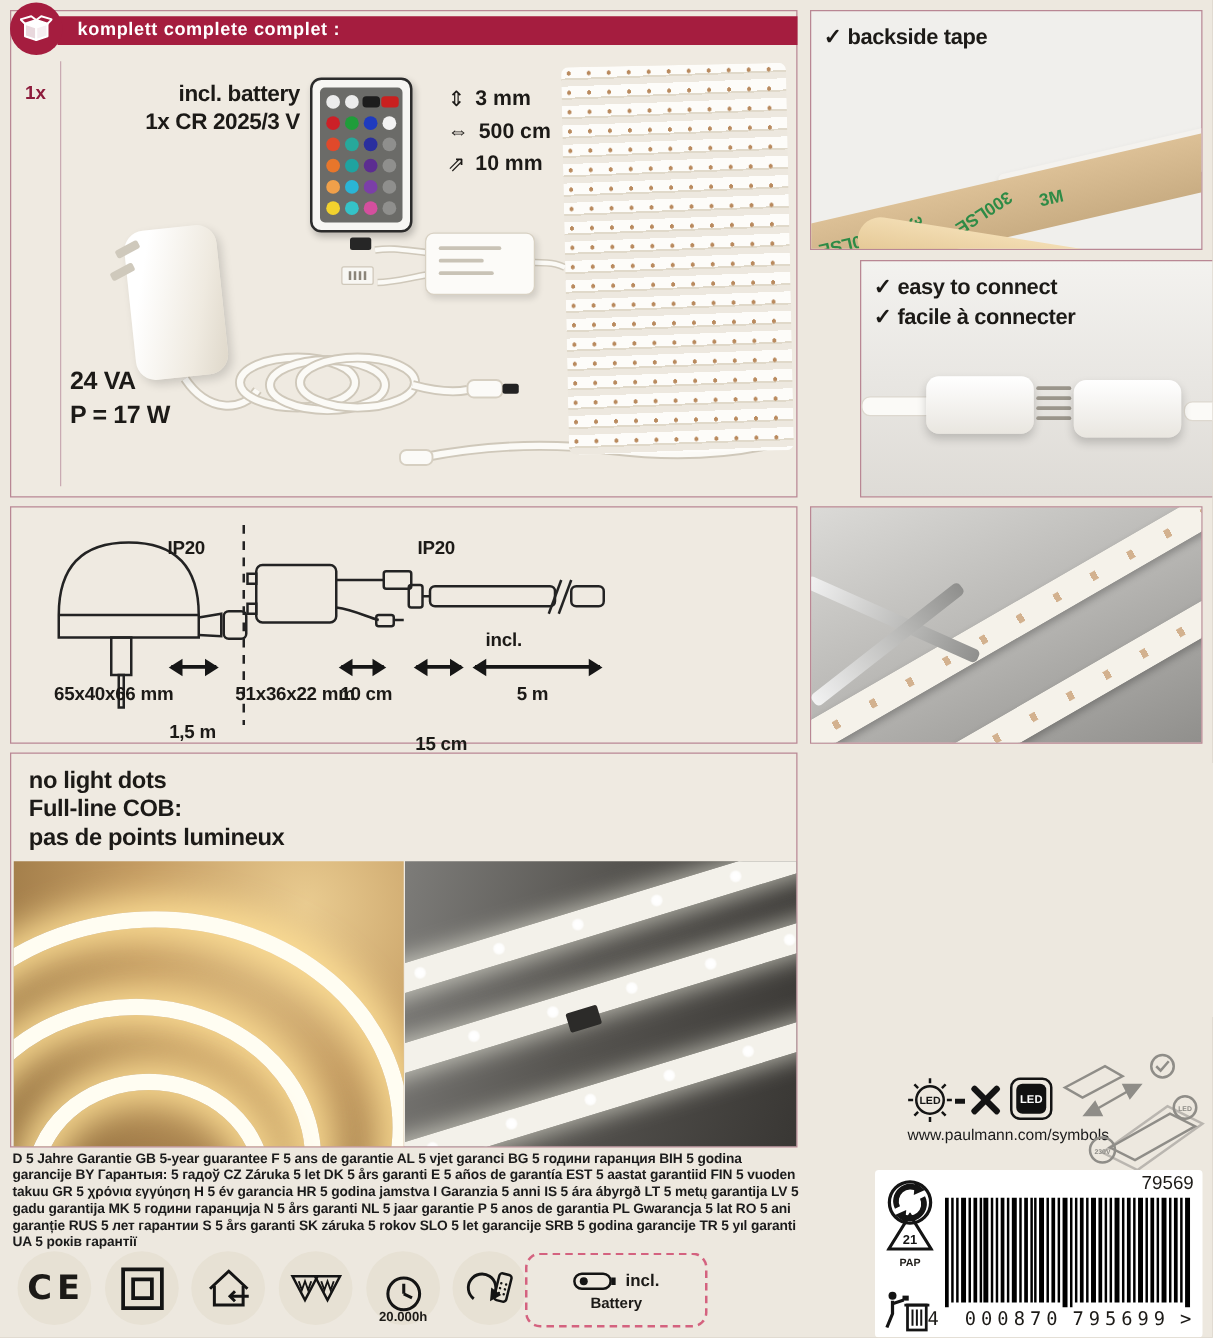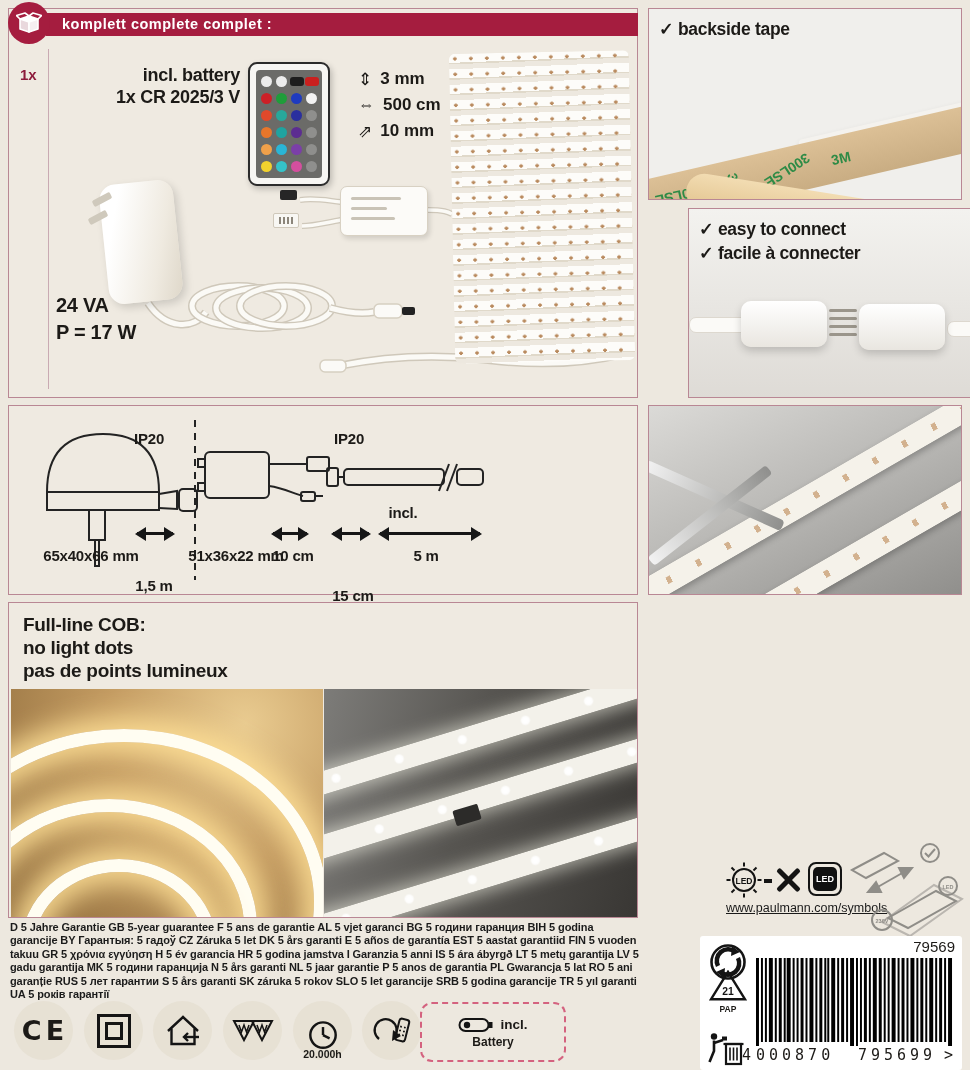--- a/index.html
+++ b/index.html
@@ -81,21 +81,21 @@
   .ic-circle{position:absolute;top:1001px;width:59px;height:59px;border-radius:50%;background:#E7E1D4;display:flex;align-items:center;justify-content:center;flex-direction:column;}
   .ce-txt{font-family:"DejaVu Sans",sans-serif;font-weight:bold;font-size:27px;letter-spacing:4px;padding-left:3px;}
   .sq-outer{width:28px;height:28px;border:3.5px solid #141414;display:flex;align-items:center;justify-content:center;}
   .sq-inner{width:12px;height:12px;border:3.5px solid #141414;}
   .life-txt{font-weight:bold;font-size:10.5px;margin-top:-4px;}
   .batt-box{position:absolute;left:420px;top:1002px;width:146px;height:60px;border:2.5px dashed #D4627F;border-radius:12px;box-sizing:border-box;
     display:flex;flex-direction:column;align-items:center;justify-content:center;gap:1px;}
   .batt-row{display:flex;align-items:center;gap:6px;font-weight:bold;font-size:13.5px;}
   .batt-label{font-weight:bold;font-size:12px;}
   
-  .sym-txt{position:absolute;font-size:12.5px;color:#1a1a1a;text-decoration:underline;}
+  .sym-txt{position:absolute;font-size:12.5px;color:#1a1a1a;}
   .ledbox{position:absolute;left:808px;top:862px;width:34px;height:34px;border:2px solid #141414;border-radius:8px;display:flex;align-items:center;justify-content:center;box-sizing:border-box;}
   .ledbox-in{width:24px;height:24px;background:#111;border-radius:5px;color:#fff;font-weight:bold;font-size:9px;display:flex;align-items:center;justify-content:center;}
   .xmark{position:absolute;left:774px;top:866px;width:28px;height:28px;}
   .xmark::before,.xmark::after{content:"";position:absolute;left:12px;top:-1px;width:5px;height:30px;background:#141414;border-radius:2px;}
   .xmark::before{transform:rotate(45deg);}  .xmark::after{transform:rotate(-45deg);}
   .dash{position:absolute;left:764px;top:879px;width:8px;height:4px;background:#141414;}
   
   .bc-box{position:absolute;left:700px;top:936px;width:262px;height:134px;background:#fff;border-radius:3px;}
   .bc-num{position:absolute;left:55px;top:2px;width:200px;text-align:right;font-size:15px;font-weight:500;}
   .bc-digits{position:absolute;left:42px;top:110px;width:214px;display:flex;align-items:center;font-family:"DejaVu Sans Mono",monospace;font-size:15px;}
@@ -303,22 +303,22 @@
     <div class="diag-label" style="left:314px;top:141px;width:60px;margin-top:40px;">15 cm</div>
     <div class="diag-label" style="left:377px;top:141px;width:80px;">5 m</div>
     <div class="darrow" style="left:128px;top:126px;width:36px;"></div>
     <div class="darrow" style="left:264px;top:126px;width:34px;"></div>
     <div class="darrow" style="left:324px;top:126px;width:36px;"></div>
     <div class="darrow" style="left:371px;top:126px;width:100px;"></div>
   </div>
 
   <div class="panel" style="left:8px;top:602px;width:630px;height:316px;">
     <div class="cmp-txt" style="left:14px;">
+      <div>no light dots</div>
       <div>Full-line COB:</div>
-      <div>no light dots</div>
       <div>pas de points lumineux</div>
     </div>
     <div class="cmp-txt" style="left:324px;">
     </div>
     <div class="photo cob" style="left:2px;top:86px;width:312px;height:228px;">
       <div class="glow-arc" style="left:-90px;top:40px;width:380px;height:320px;"></div>
       <div class="glow-arc" style="left:-50px;top:110px;width:270px;height:230px;"></div>
       <div class="glow-arc" style="left:10px;top:170px;width:170px;height:150px;"></div>
     </div>
     <div class="photo ledp" style="left:315px;top:86px;width:313px;height:228px;">
@@ -506,19 +506,19 @@
           <rect x="175" width="4" height="84"></rect>
           <rect x="181" width="2" height="84"></rect>
         <rect x="185" width="3" height="84"></rect>
           <rect x="190" width="2" height="84"></rect>
           <rect x="194" width="4" height="88"></rect>
       </g>
     </svg>
 
     <div class="bc-digits">
       <span style="width:14px;">4</span>
-      <span style="flex:1;text-align:left;letter-spacing:4px;">000870</span>
+      <span style="flex:1;text-align:right;letter-spacing:4px;">000870</span>
       <span style="flex:1;text-align:center;letter-spacing:4px;">795699</span>
       <span style="width:12px;">&gt;</span>
     </div>
   </div>
 
 </div>
 
 </body></html>

